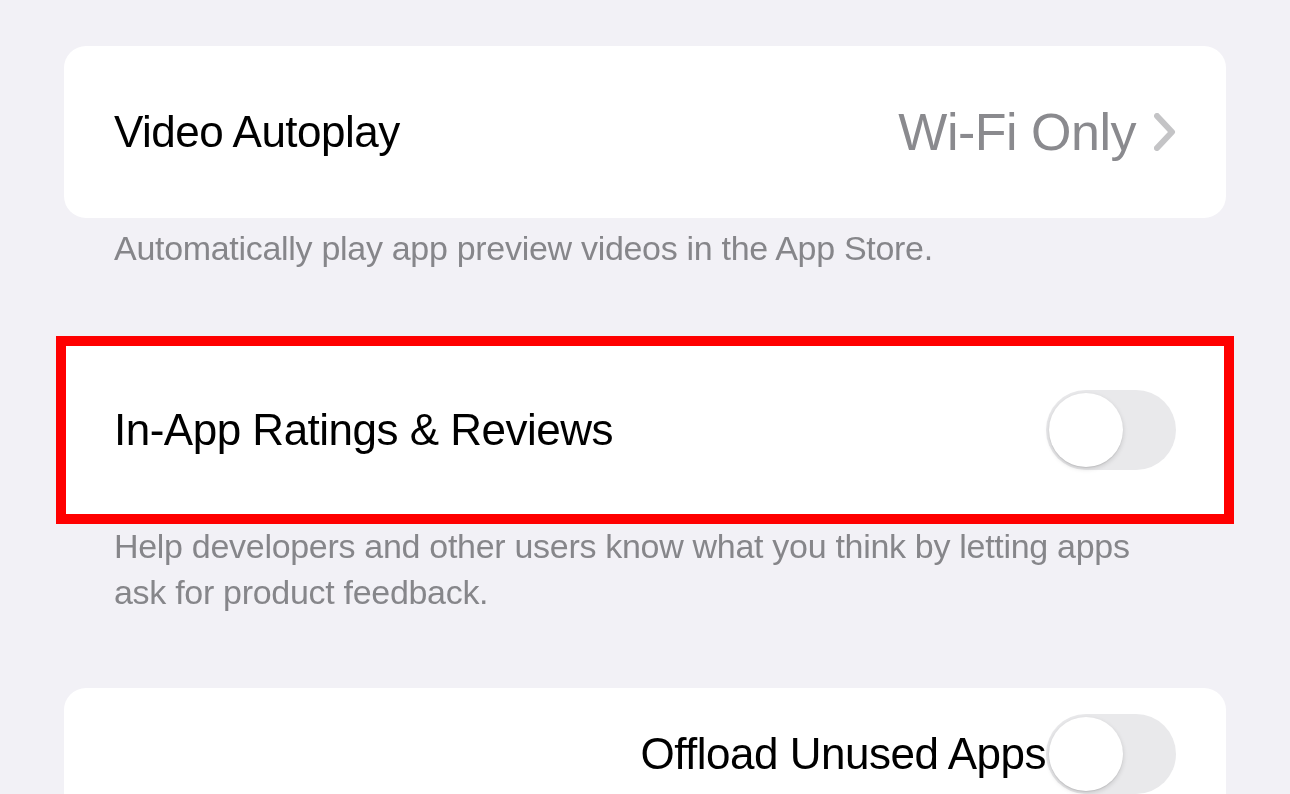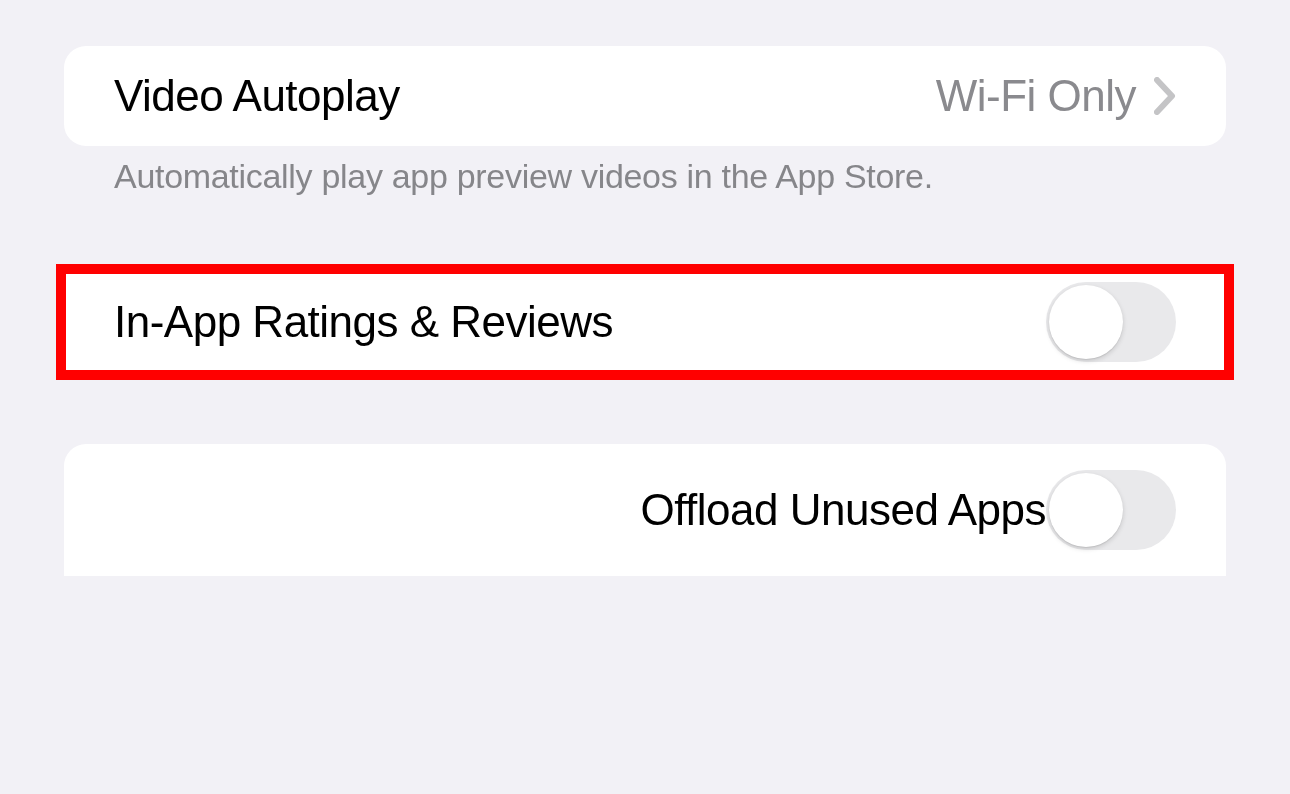--- a/index.html
+++ b/index.html
@@ -15,21 +15,21 @@
       overflow: hidden;
       padding: 46px 64px 0 64px;
     }
     .settings-cell {
       background-color: #ffffff;
       border-radius: 22px;
       display: flex;
       align-items: center;
       justify-content: space-between;
       padding: 0 50px;
-      height: 100px;
+      height: 172px;
     }
     .highlighted {
       position: relative;
       border-radius: 0;
       gap: 20px;
     }
     .highlight-border {
       position: absolute;
       top: -8px;
       left: -8px;
@@ -43,21 +43,21 @@
       font-weight: 400;
       color: #000000;
       letter-spacing: -0.5px;
     }
     .cell-right {
       display: flex;
       align-items: center;
       gap: 18px;
     }
     .cell-value {
-      font-size: 44px;
+      font-size: 52px;
       font-weight: 400;
       color: #8a8a8e;
       letter-spacing: -0.5px;
     }
     .chevron {
       display: flex;
       align-items: center;
     }
     .footer-text {
       font-size: 34px;
@@ -119,20 +119,21 @@
 </div>
 
 <div class="group-2">
   <div class="settings-cell highlighted">
     <span class="cell-label">In-App Ratings &amp; Reviews</span>
     <div class="toggle">
       <div class="toggle-knob"></div>
     </div>
     <div class="highlight-border"></div>
   </div>
+  <div class="footer-text">Help developers and other users know what you think by letting apps ask for product feedback.</div>
 </div>
 
 <div class="group-3">
   <div class="settings-cell cell-offload">
     <span class="cell-label">Offload Unused Apps</span>
     <div class="toggle">
       <div class="toggle-knob"></div>
     </div>
   </div>
 </div>

